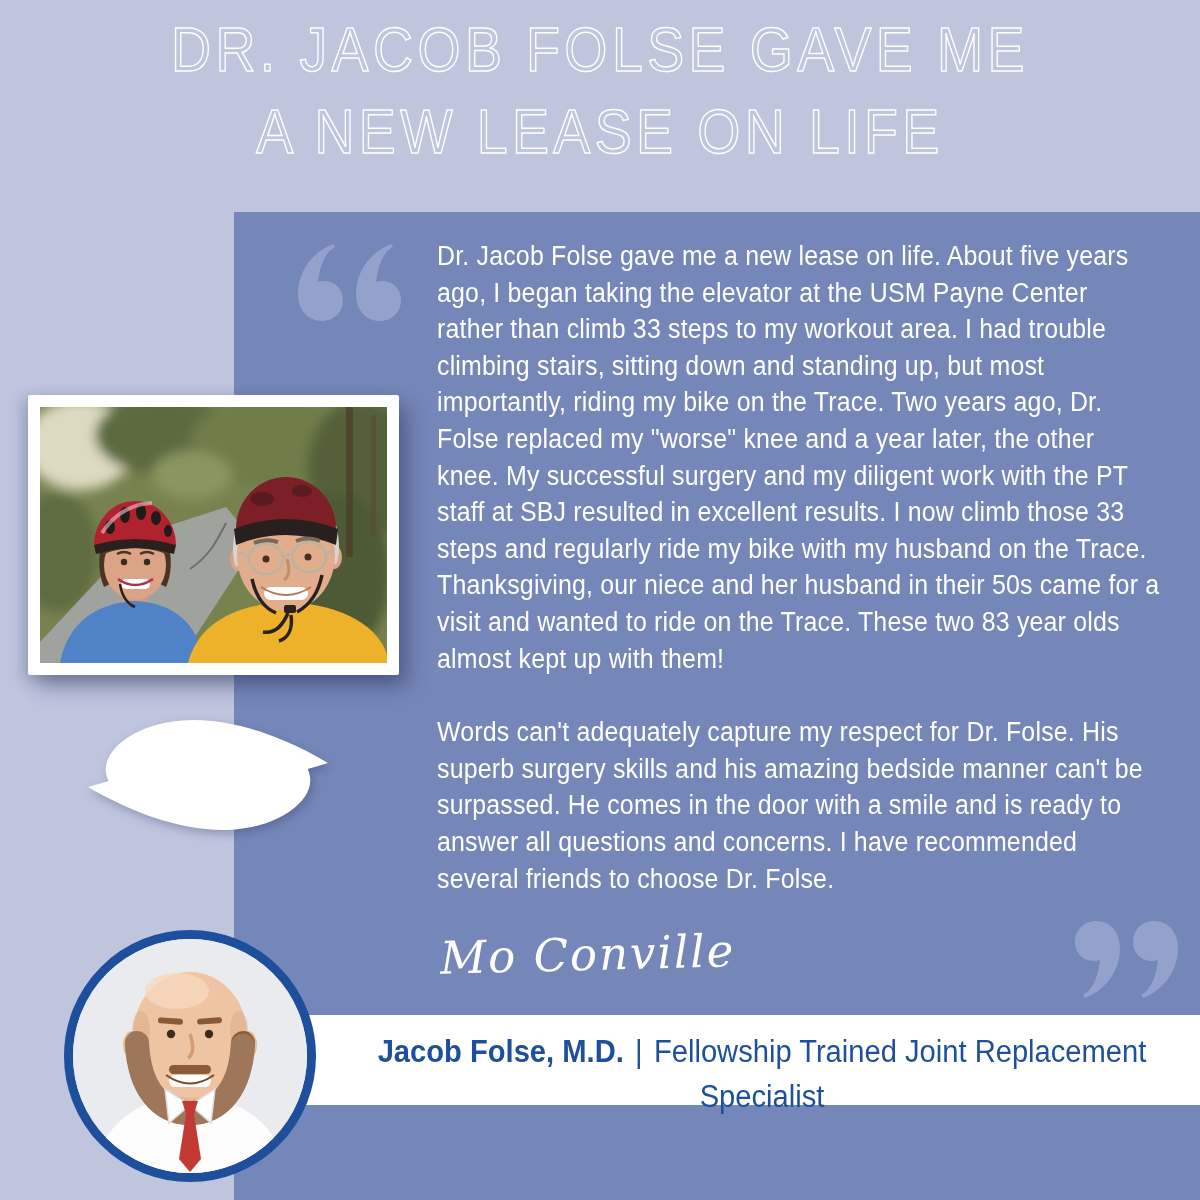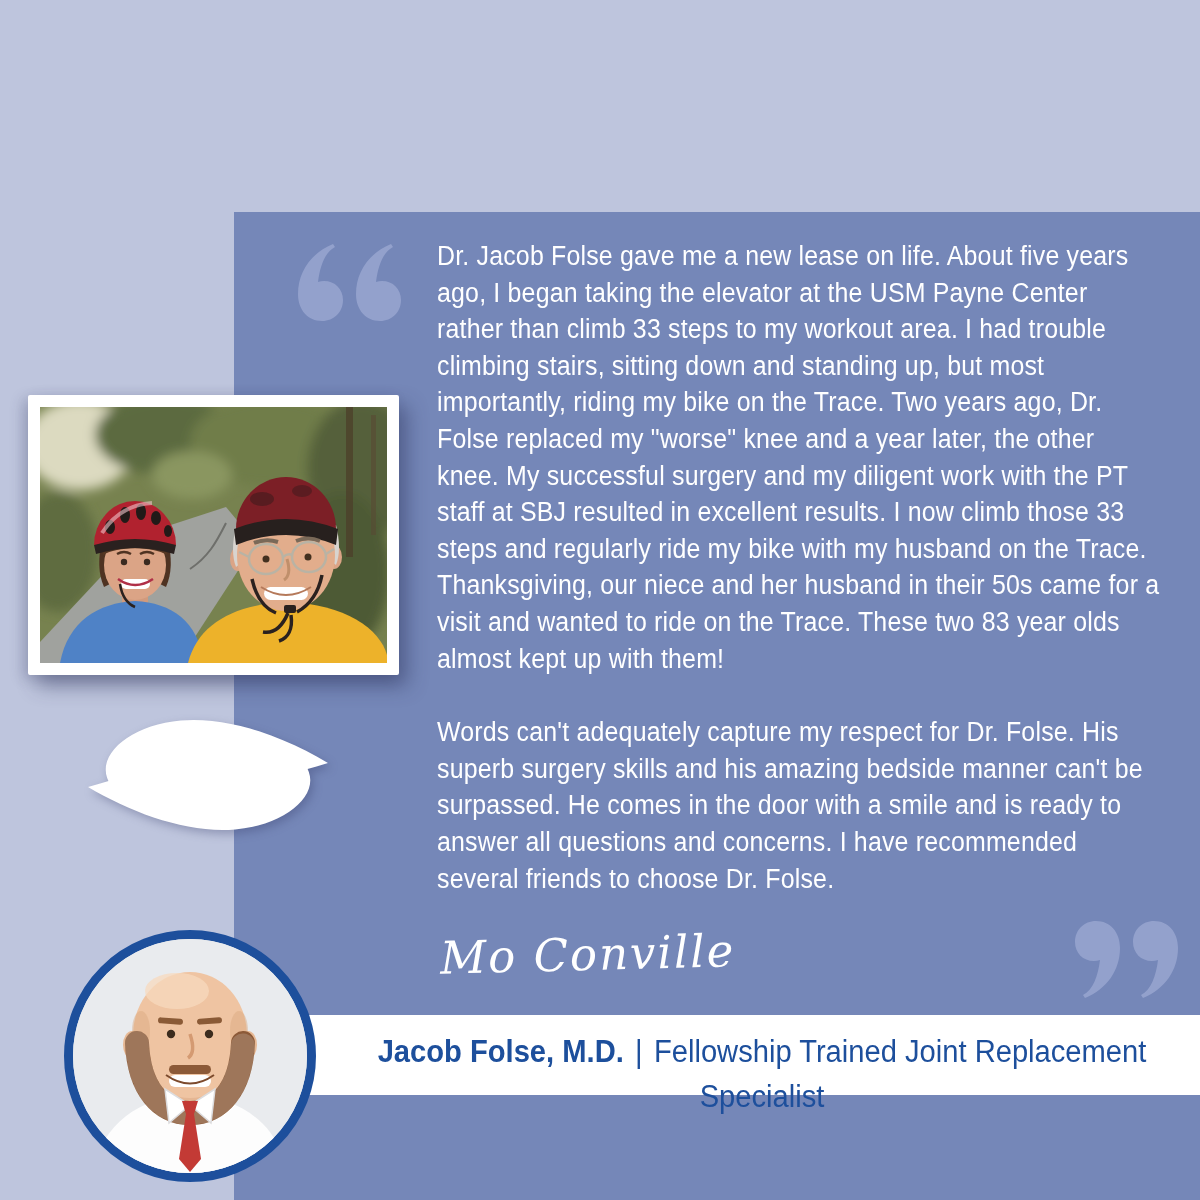--- a/index.html
+++ b/index.html
@@ -49,21 +49,21 @@
     z-index:3;
   }
   .photo-frame svg{display:block;width:347px;height:256px;}
   
   .swoosh{
     position:absolute;left:86px;top:710px;width:244px;height:130px;z-index:3;
     filter:drop-shadow(3px 4px 5px rgba(55,60,105,.35));
   }
   
   .white-bar{
-    position:absolute;left:302px;top:1015px;width:898px;height:80px;
+    position:absolute;left:302px;top:1015px;width:898px;height:90px;
     background:#ffffff;z-index:4;
   }
   .bar-text{
     position:absolute;left:38px;right:16px;top:14px;
     text-align:center;color:#1d4f9c;
     font-size:31px;line-height:45px;
     transform:scaleX(.94);transform-origin:50% 50%;
   }
   .bar-name{font-weight:700;}
   .bar-sep{font-weight:400;margin:0 12px;}
@@ -73,20 +73,24 @@
     border:9px solid #1d4f9c;border-radius:50%;overflow:hidden;
     background:#e9ebee;z-index:5;
   }
   .doctor-circle svg{display:block;width:234px;height:234px;}
 </style>
 </head>
 <body>
 
 <div class="canvas">
 
+  <div class="title-wrap">
+    <div class="title-line">DR. JACOB FOLSE GAVE ME</div>
+    <div class="title-line">A NEW LEASE ON LIFE</div>
+  </div>
 
   <div class="panel"></div>
 
   <div class="quote-icon" style="left:292px;top:240px;">
     <svg width="112" height="84" viewBox="0 0 112 84">
       <g fill="#93a1cc">
         <path d="M41,4 C19,13 6,32 6,54 C6,70 16,81 30,81 C42,81 51,72 51,60 C51,49 43,41 32,41 C30,41 28,41.4 26,42 C28,26 33,12 43,7 Z"></path>
         <path d="M99,4 C77,13 64,32 64,54 C64,70 74,81 88,81 C100,81 109,72 109,60 C109,49 101,41 90,41 C88,41 86,41.4 84,42 C86,26 91,12 101,7 Z"></path>
       </g>
     </svg>

